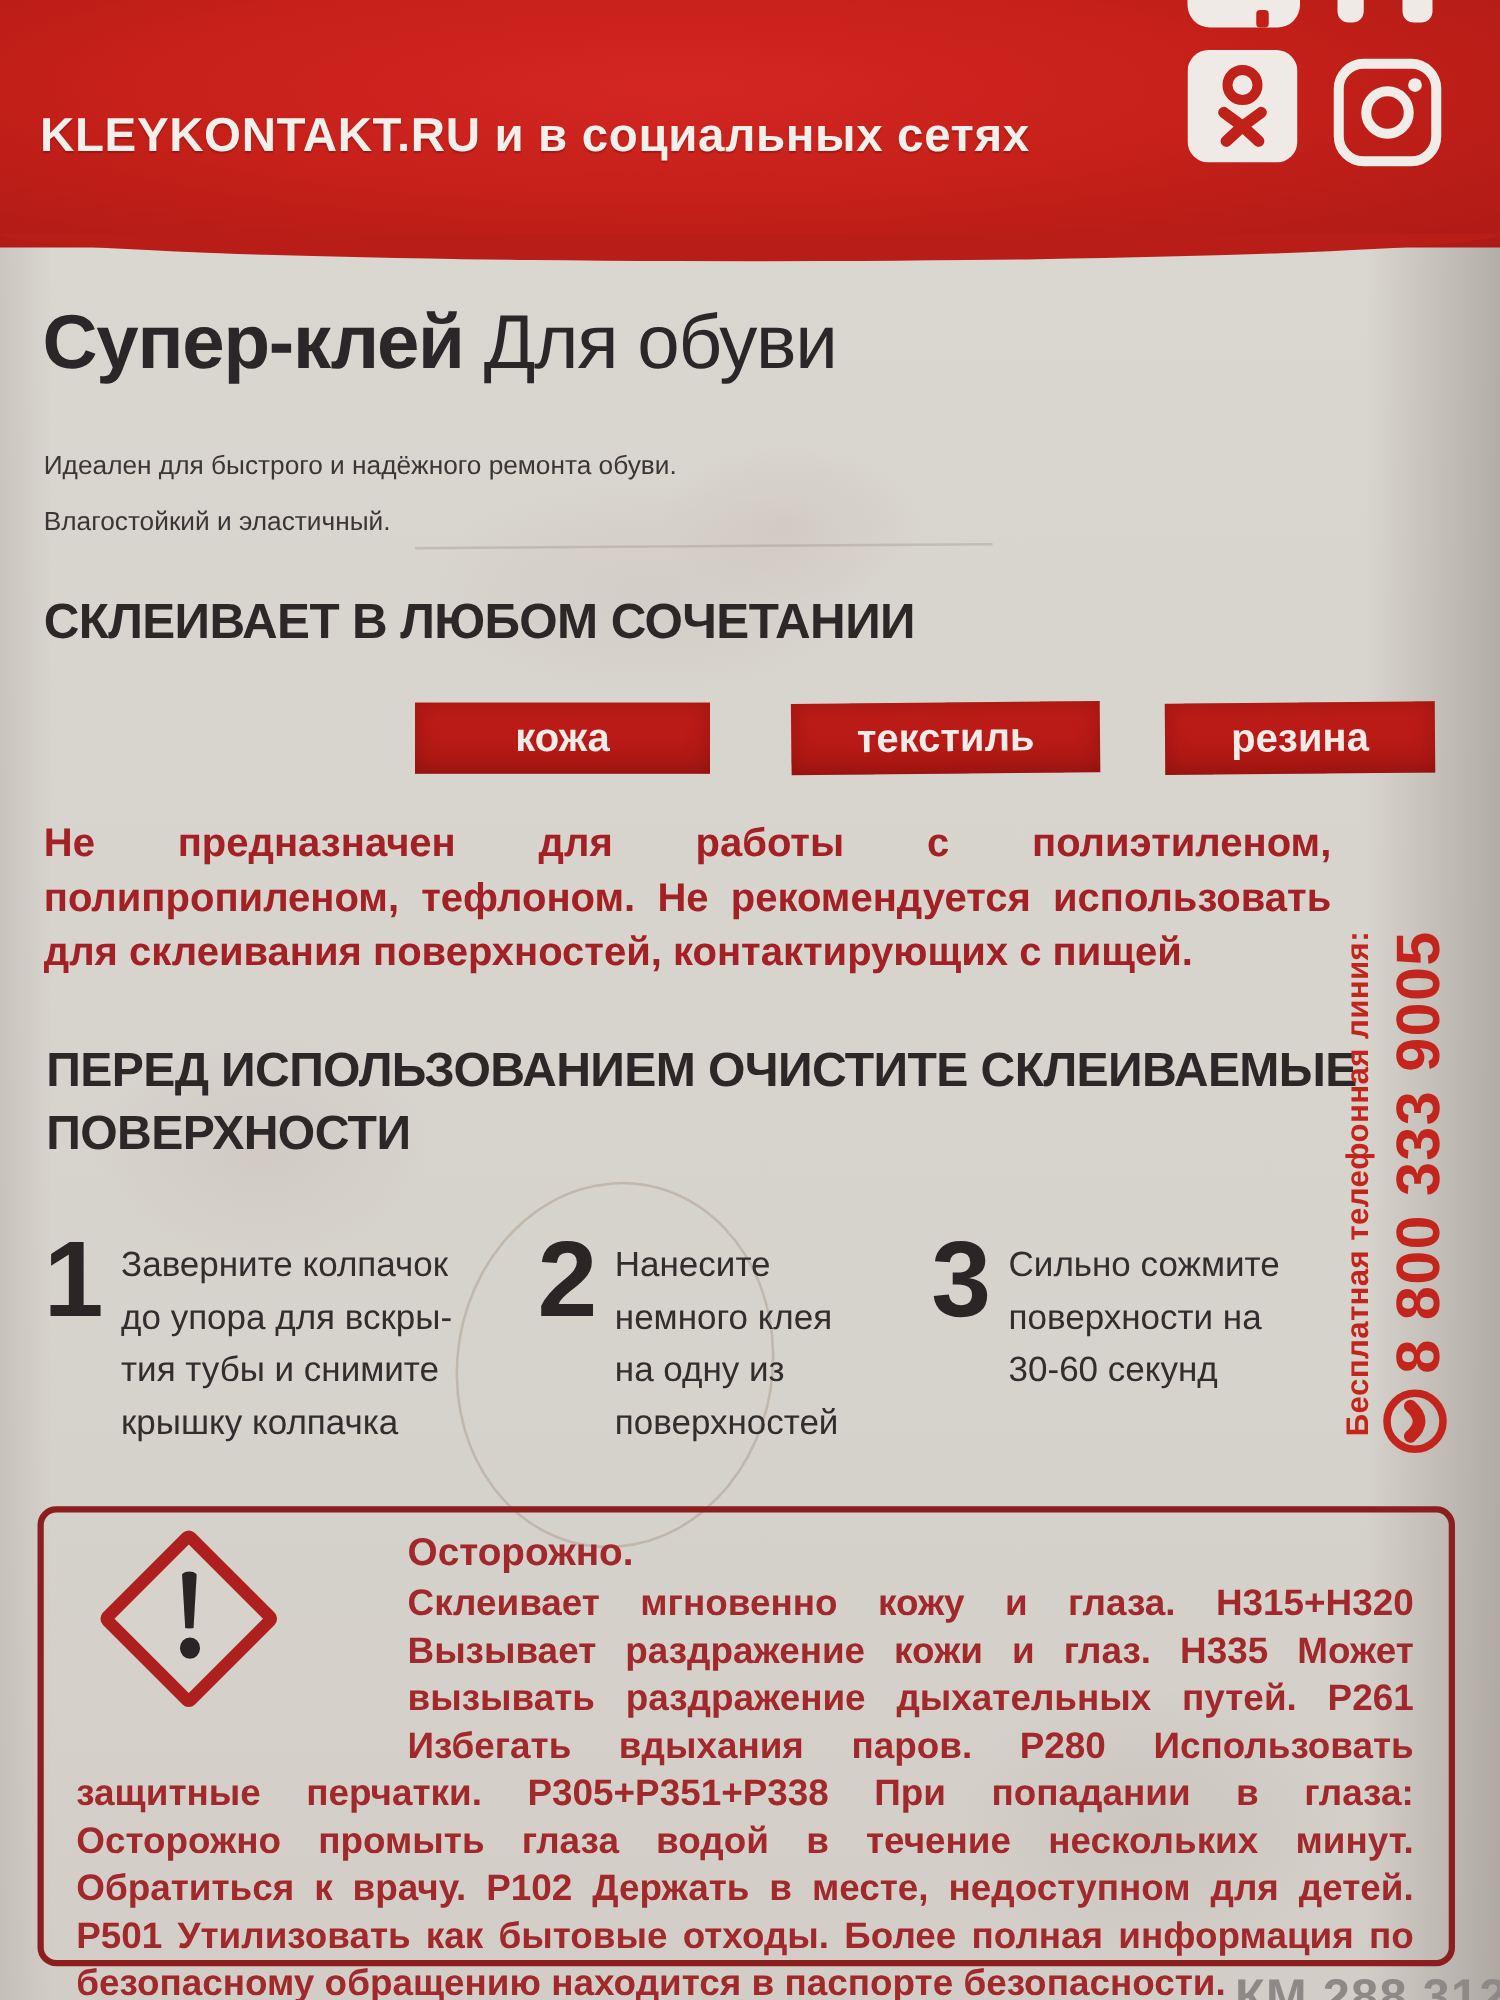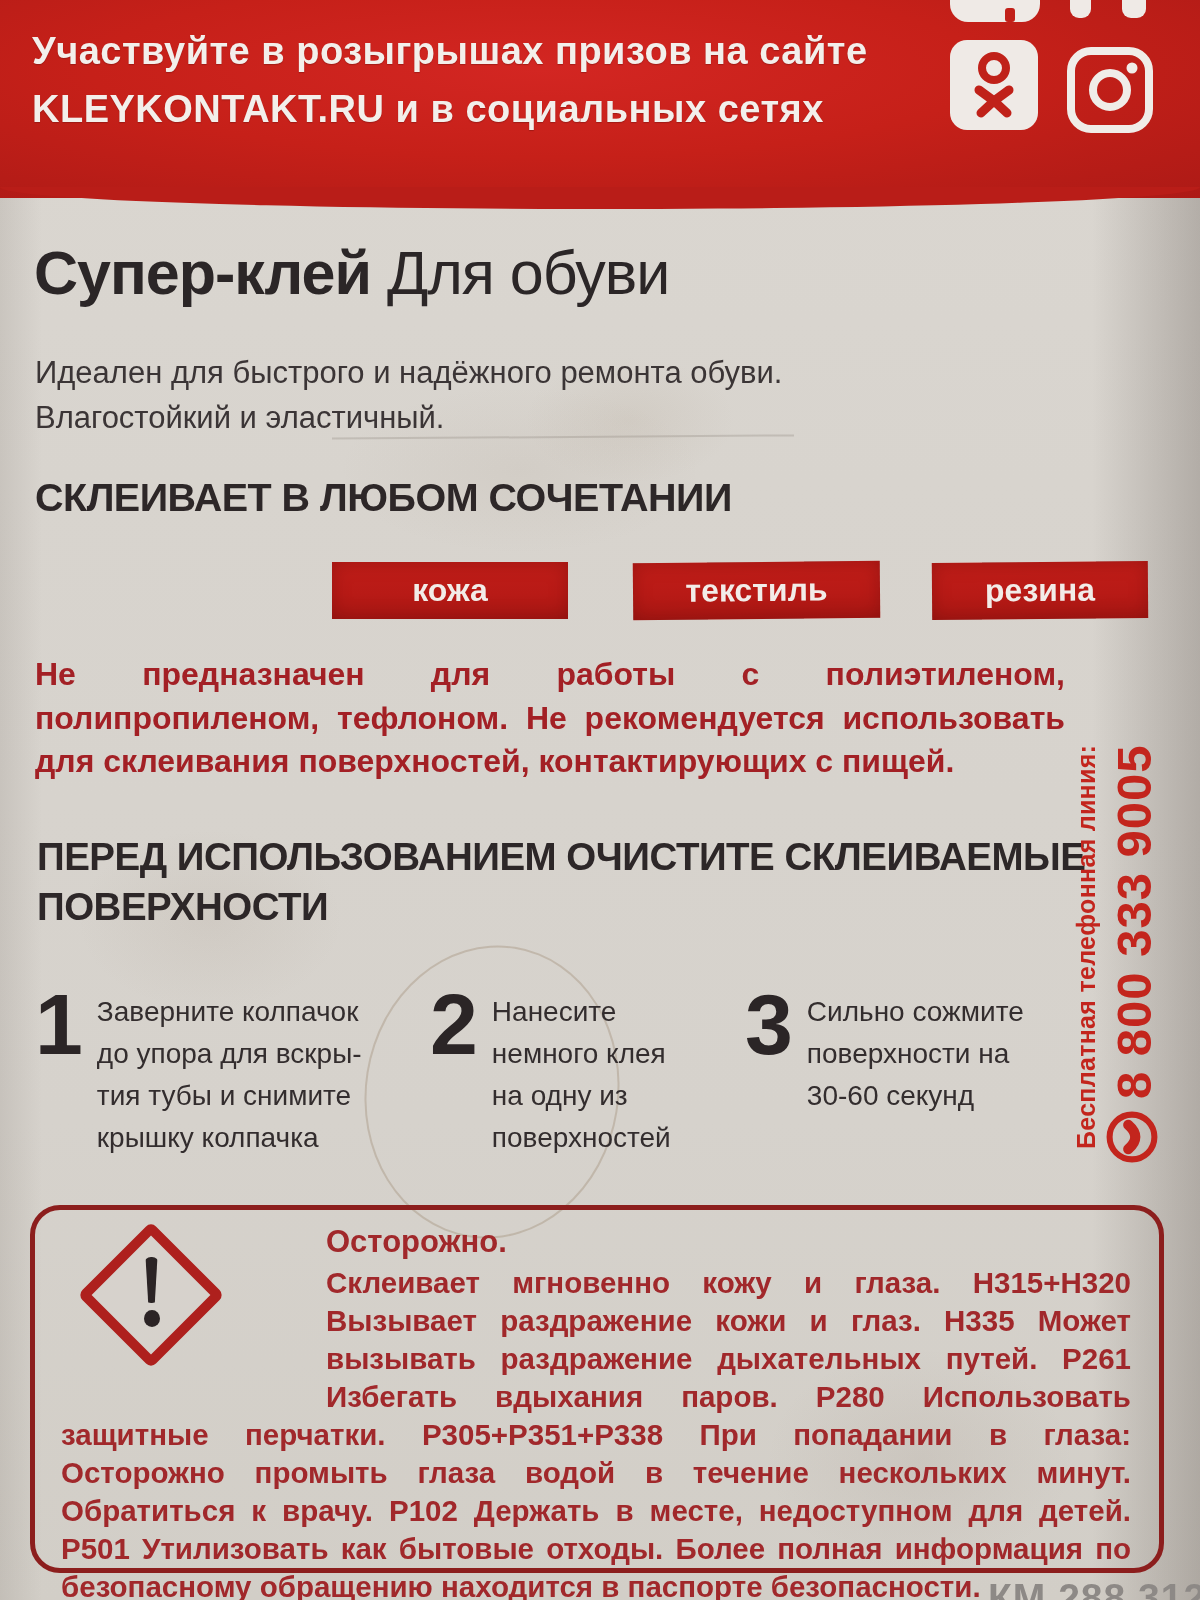--- a/index.html
+++ b/index.html
@@ -39,21 +39,21 @@
   .pbar { position:absolute; background:#efeae6; border-radius:9px; }
   .pbar.b1 { left:1070px; top:-39px; width:21px; height:57px; }
   .pbar.b2 { left:1122px; top:-40px; width:24px; height:58px; }
   .icon-ok  { position:absolute; left:950px; top:40px; }
   .icon-ig  { position:absolute; left:1066px; top:46px; }
 
   
   .title { position:absolute; left:34px; top:238px; font-size:61px; color:#2b2627;
     letter-spacing:-1px; white-space:nowrap; }
   .title .tb { font-weight:bold; } .title .tr { font-weight:normal; }
-  .subtitle { position:absolute; left:35px; top:350px; font-size:31px; line-height:45px;
+  .subtitle { position:absolute; left:35px; top:350px; font-size:21px; line-height:45px;
     color:#3b3536; white-space:pre-line; }
   .h1 { position:absolute; left:35px; top:475px; margin:0; font-size:39.5px; font-weight:bold;
     color:#2d2728; letter-spacing:-0.5px; white-space:nowrap; }
   .h2 { position:absolute; left:35px; top:830px; margin:2px; font-size:38.5px; font-weight:bold;
     color:#2d2728; letter-spacing:-0.5px; line-height:50px; white-space:pre-line; }
 
   .tag { position:absolute; top:562px; height:57px; line-height:57px; text-align:center;
     color:#f2ece8; font-size:32px; font-weight:bold;
     background:linear-gradient(180deg,#c01d18 0%, #b81a16 55%, #a81713 100%);
     box-shadow:inset 0 0 18px rgba(90,10,8,0.35); }
@@ -77,21 +77,21 @@
   .hotline { position:absolute; left:878px; top:859px; width:500px; height:112px;
     transform:rotate(-90deg); }
   .hot-label { font-size:25px; font-weight:bold; color:#c3251d; letter-spacing:0.3px;
     padding-left:16px; margin-bottom:3px; white-space:nowrap; }
   .hot-row { display:flex; align-items:center; }
   .hot-num { font-size:49px; font-weight:bold; color:#c3251d; letter-spacing:1px;
     margin-left:10px; white-space:nowrap; }
 
   
   .warnbox { position:absolute; left:30px; top:1205px; width:1134px; height:368px;
-    box-sizing:border-box; border:5px solid #8c1e1d; border-radius:30px;
+    box-sizing:border-box; border:5px solid #8c1e1d; border-radius:15px;
     padding:12px 28px 10px 26px; }
   .dia-float { float:left; width:265px; height:158px; position:relative; }
   .diamond { position:absolute; left:38px; top:21px; width:84px; height:84px;
     border:10px solid #ae201d; border-radius:7px; transform:rotate(45deg);
     background:rgba(226,221,214,0.15); }
   .excl-bar { position:absolute; left:83px; top:35px; width:15px; height:46px;
     background:#2b2425; border-radius:7px;
     clip-path:polygon(10% 0, 90% 0, 72% 100%, 28% 100%); }
   .excl-dot { position:absolute; left:83px; top:88px; width:16px; height:17px;
     background:#2b2425; border-radius:50%; }
@@ -104,21 +104,20 @@
 </style>
 </head>
 <body>
 
 <div class="page">
   <div class="stains"></div>
   <div class="ring-stain"></div>
   <div class="crease"></div>
 
   <div class="banner">
-    <div class="banner-line bl1">Участвуйте в розыгрышах призов на сайте</div>
     <div class="banner-line bl2">KLEYKONTAKT.RU и в социальных сетях</div>
 
     <div class="soc partial-a">
       <div class="slit"></div>
     </div>
     <div class="pbar b1"></div>
     <div class="pbar b2"></div>
 
     <div class="icon-ok">
       <svg width="88" height="90" viewBox="0 0 88 90">

